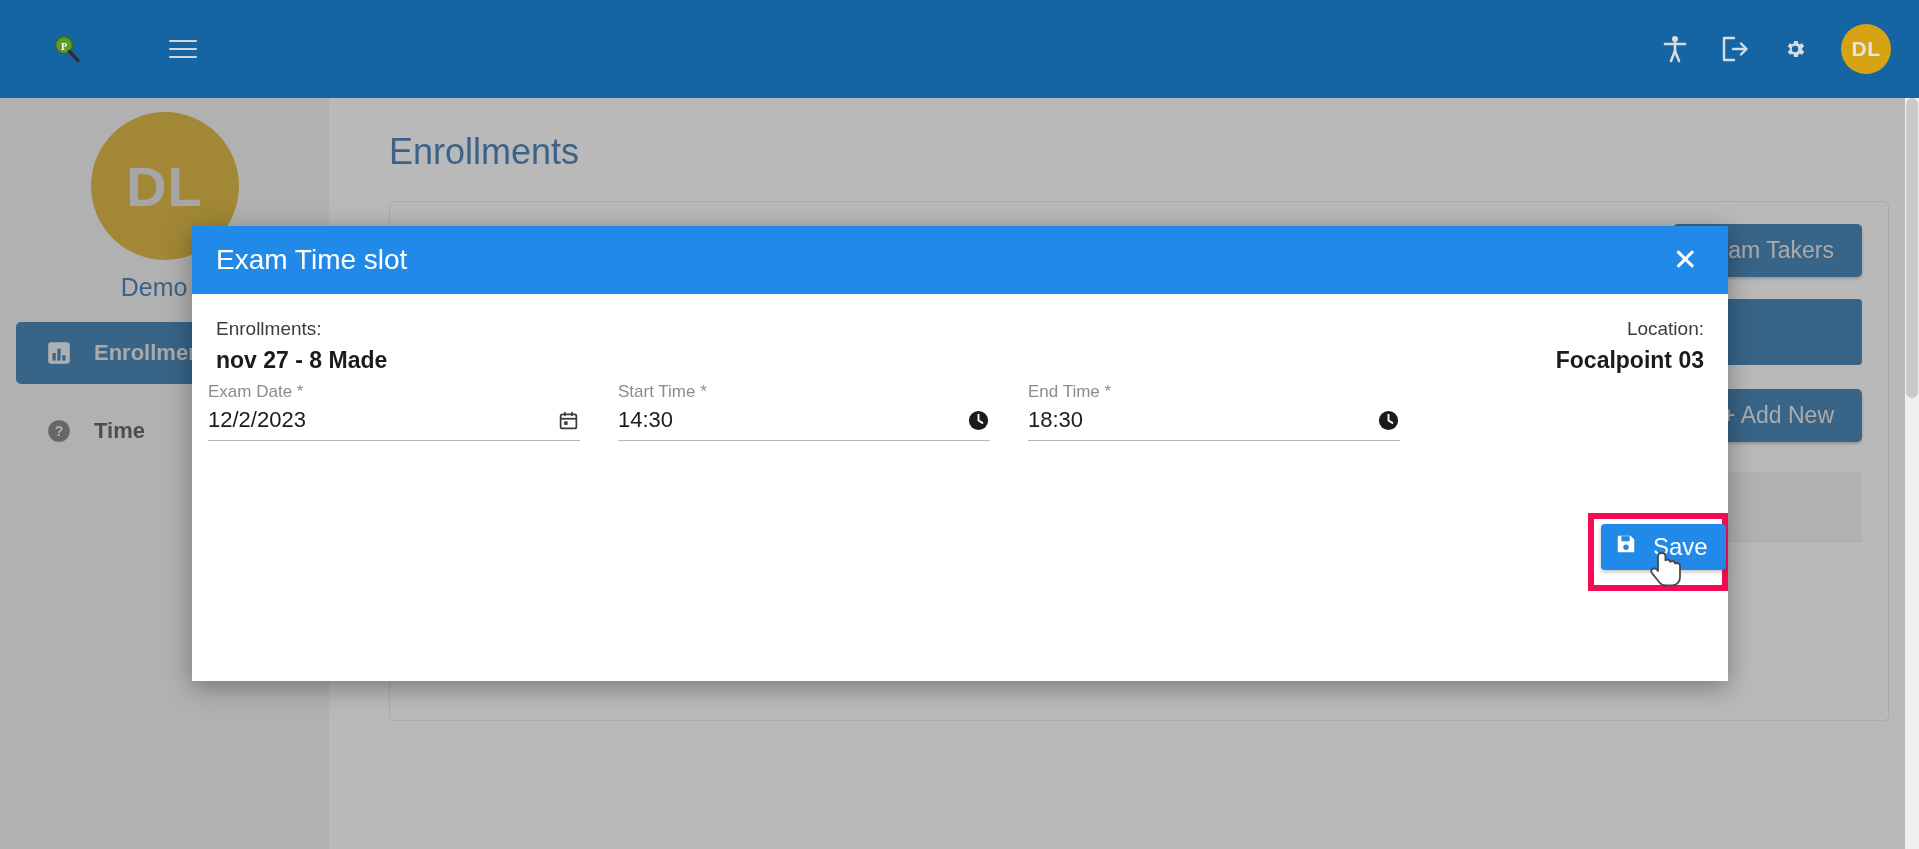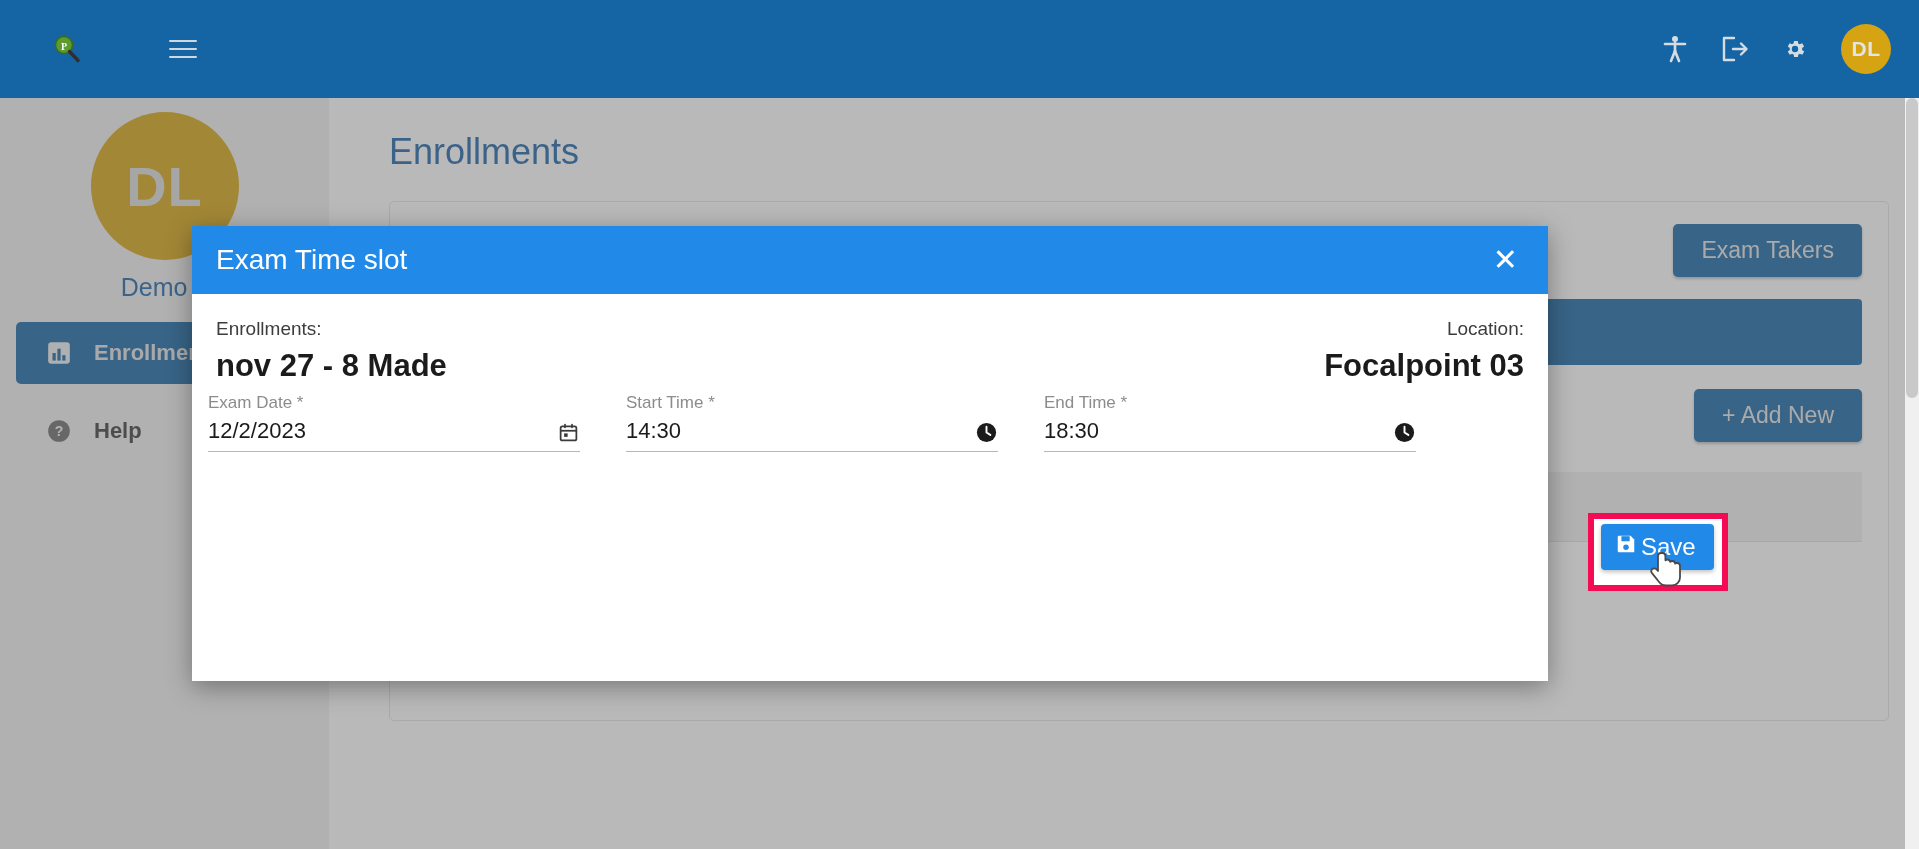--- a/index.html
+++ b/index.html
@@ -214,21 +214,21 @@
     top: 98px; left: 0;
     width: 1919px;
     height: 751px;
     background: rgba(100,100,100,0.45);
     z-index: 10;
   }
   .modal {
     position: absolute;
     left: 192px;
     top: 226px;
-    width: 1356px;
+    width: 1536px;
     height: 455px;
     background: #ffffff;
     box-shadow: 0 6px 24px rgba(0,0,0,0.35);
     z-index: 20;
     overflow: hidden;
   }
   .modal-header {
     height: 68px;
     background: #2189e8;
     display: flex;
@@ -261,31 +261,31 @@
     padding-top: 22px;
   }
   .info-block { }
   .info-block.right { text-align: right; }
   .info-label {
     font-size: 19px;
     color: #3d3d3d;
     line-height: 1.35;
   }
   .info-value {
-    font-size: 31px;
+    font-size: 23px;
     color: #1b1b1b;
     font-weight: bold;
     line-height: 1.4;
     margin-top: 2px;
   }
 
   .fields-row {
     display: flex;
     margin-top: 6px;
-    gap: 18px;
+    gap: 10px;
   }
   .field {
     width: 400px;
     margin-right: 0;
     position: relative;
   }
   .field + .field { margin-left: 0; }
   .field-label {
     font-size: 17px;
     color: #8c8c8c;
@@ -334,21 +334,21 @@
     left: 1601px;
     top: 524px;
     background: #2189e8;
     color: #ffffff;
     border: none;
     border-radius: 4px;
     font-size: 24px;
     font-family: "Liberation Sans", sans-serif;
     padding: 9px 18px 9px 14px;
     display: flex;
-    gap: 4px;
+    gap: 16px;
     cursor: pointer;
     z-index: 31;
     box-shadow: 0 2px 4px rgba(0,0,0,0.25);
   }
   .cursor-hand {
     position: absolute;
     left: 1650px;
     top: 551px;
     z-index: 40;
     pointer-events: none;
@@ -441,21 +441,21 @@
           </span>
           <span class="side-label">Enrollments</span>
         </div>
         <div class="side-item">
           <span class="side-icon">
             <svg width="26" height="26" viewBox="0 0 24 24">
               <circle cx="12" cy="12" r="10" fill="#6b6b6b"></circle>
               <text x="12" y="17" font-size="13" font-family="Liberation Sans, sans-serif" font-weight="bold" fill="#f1f1f1" text-anchor="middle">?</text>
             </svg>
           </span>
-          <span class="side-label">Help</span>
+          <span class="side-label">Time</span>
         </div>
       </div>
     </div>
 
     <div class="main">
       <div class="page-title">Enrollments</div>
       <div class="content-card">
         <div class="btn-row">
           <button class="btn-blue">Exam Takers</button>
         </div>

